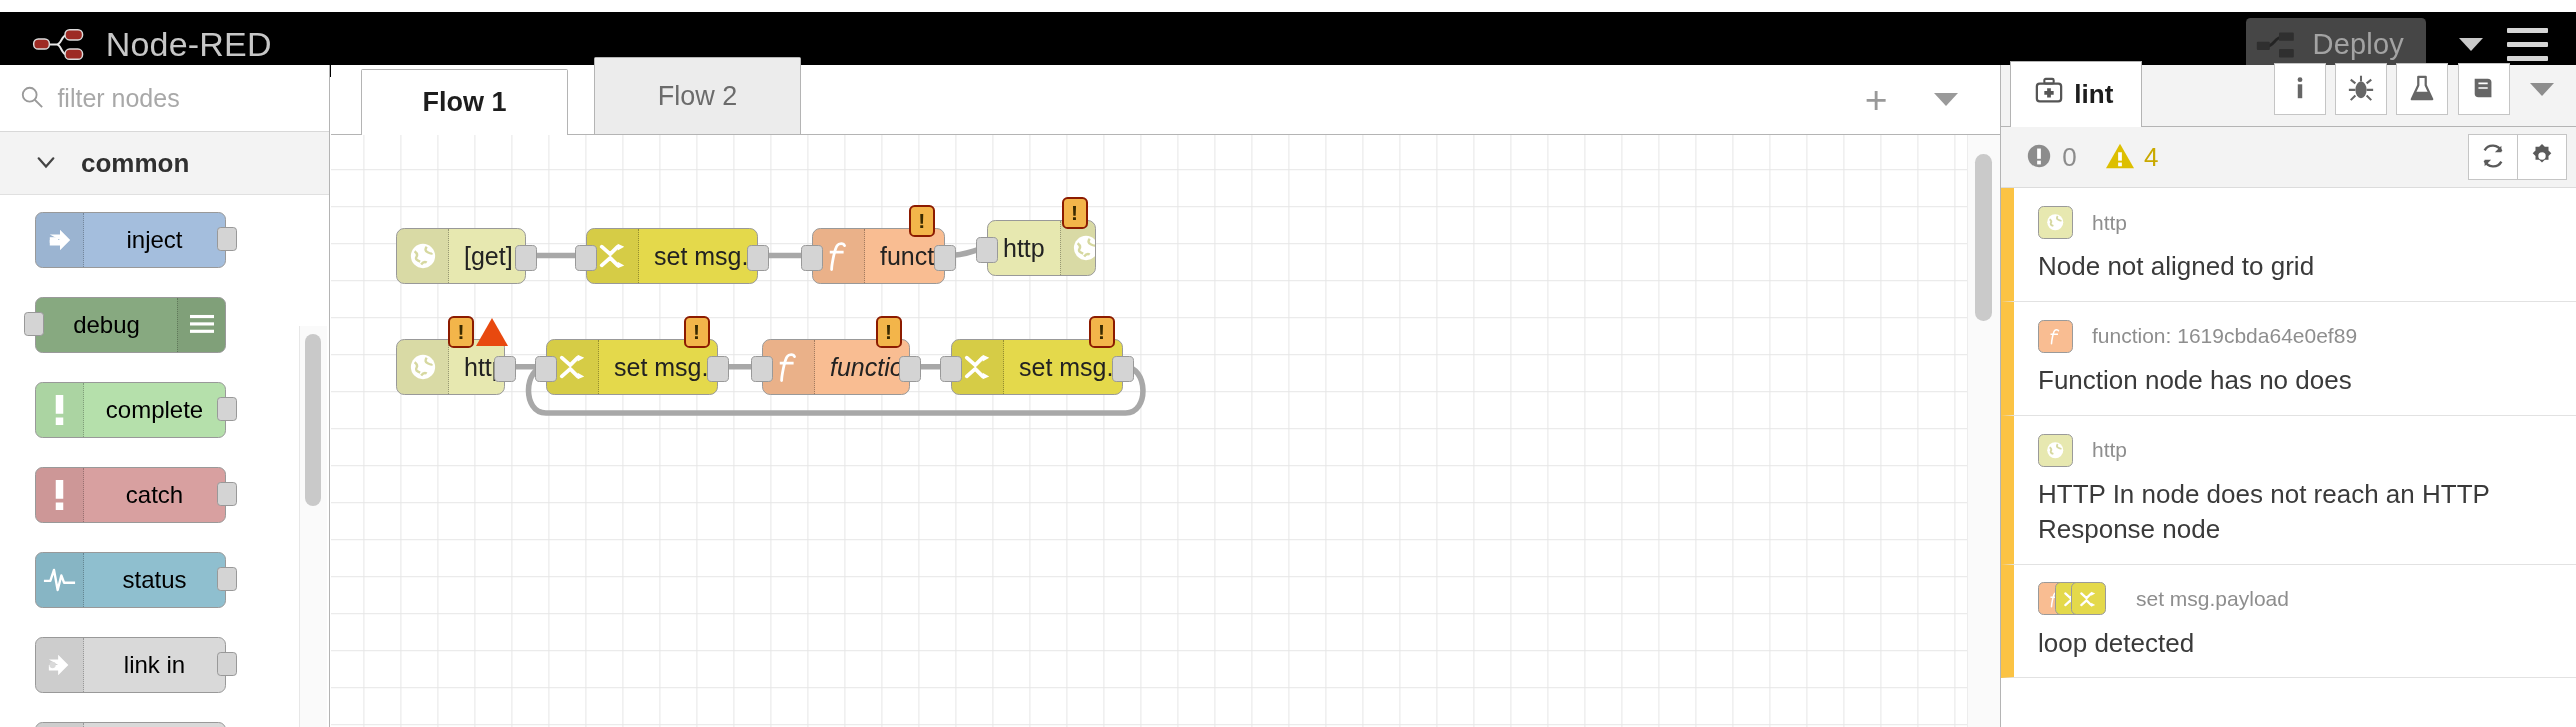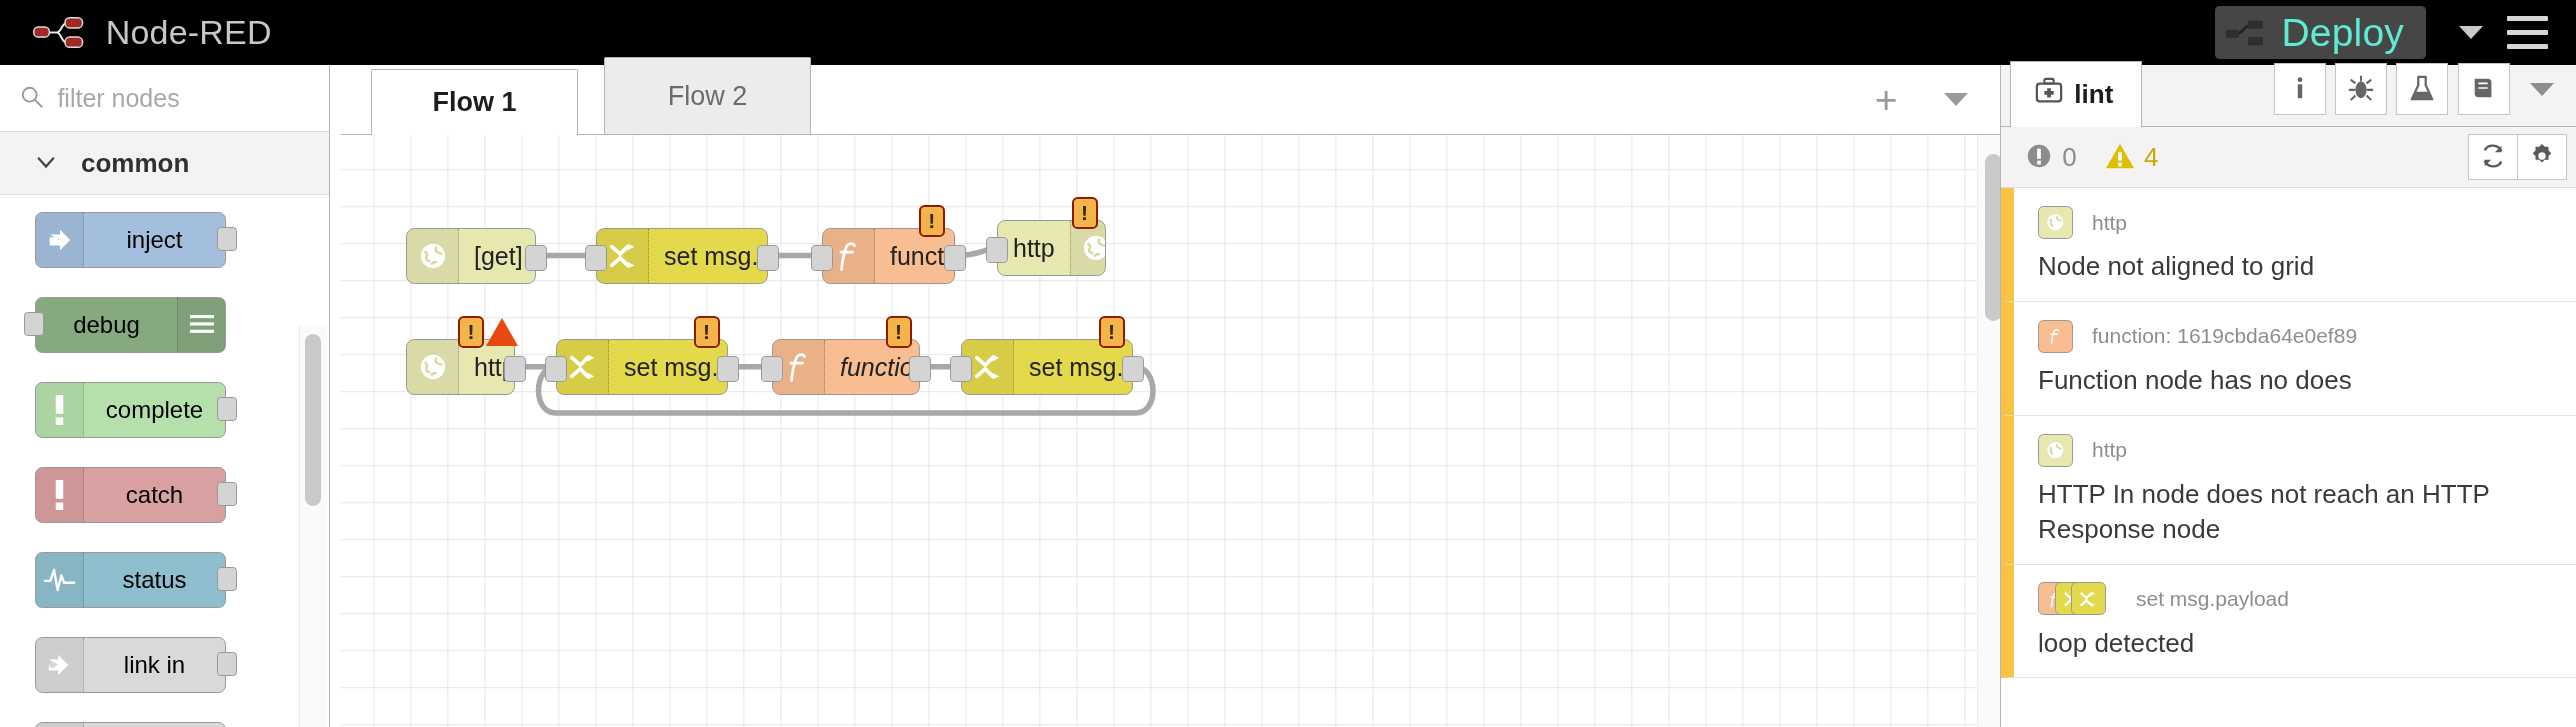--- a/index.html
+++ b/index.html
@@ -5,39 +5,39 @@
   * { box-sizing: border-box; margin: 0; padding: 0; }
   html, body {
     width: 2576px; height: 728px;
     font-family: "Liberation Sans", sans-serif;
     background: #fff; overflow: hidden;
   }
   .app { position: relative; width: 2576px; height: 728px; }
 
   
   .header {
-    position: absolute; left: 0; top: 0; width: 2576px; height: 65px;
+    position: absolute; left: 0; top: 12px; width: 2576px; height: 65px;
     background: #000; display: flex; align-items: center;
   }
   .brand { display: flex; align-items: center; margin-left: 30px; }
   .logo-svg { width: 59px; height: 39px; display: block; }
   .brand-title {
     color: #c7c7c7; font-size: 34px; letter-spacing: 0.2px; margin-left: 16.7px;
     font-weight: 400;
   }
   .header-right {
     margin-left: auto; display: flex; align-items: center; height: 65px;
   }
   .deploy-btn {
     display: flex; align-items: center; height: 53px; background: #464646;
     border-radius: 4.6px; padding: 0 0 0 9.3px; margin-right: 33px; cursor: default;
   }
   .deploy-icon { width: 48px; height: 37px; display: block; opacity: .85; }
   .deploy-label {
-    color: #5eead4; font-size: 39px; padding: 0 22px 0 9.3px; letter-spacing: 0.2px;
+    color: #a3a3a3; font-size: 29px; padding: 0 22px 0 9.3px; letter-spacing: 0.2px;
   }
   .deploy-caret {
     width: 0; height: 0; border-left: 12px solid transparent;
     border-right: 12px solid transparent; border-top: 13px solid #c9c9c9;
     margin-right: 24px;
   }
   .hamburger { margin-right: 28px; display: flex; flex-direction: column; gap: 8.3px; cursor: pointer; }
   .hamburger span { display:block; width: 41px; height: 5.6px; background: #d6d6d6; border-radius: 0.9px; }
 
   
@@ -79,21 +79,21 @@
   .pal-scroll {
     position: absolute; right: 8.3px; top: 139px; width: 15.7px; height: 172px;
     background: #c9c9c9; border-radius: 8.3px;
   }
   .pal-scroll-track {
     position: absolute; right: 1.9px; top: 131px; width: 28px; height: 531px; background: #fafafa;
     border-left: 0.9px solid #e7e7e7;
   }
 
   
-  .workspace { position: absolute; left: 341px; top: 65px; width: 1669px; height: 663px; background: #fff; }
+  .workspace { position: absolute; left: 331px; top: 65px; width: 1669px; height: 663px; background: #fff; }
   .tabbar {
     position: relative; height: 70px; background: #fff; display: flex; align-items: flex-end;
     border-bottom: 0.9px solid #b4b4b4;
   }
   .tab {
     height: 77px; min-width: 207px; display: flex; align-items: center; justify-content: center;
     border: 0.9px solid #b4b4b4; border-bottom: none; background: #ececec;
     font-size: 27px; color: #6b6b6b; margin-left: 26px; padding: 0 24px;
     border-top-left-radius: 1.9px; border-top-right-radius: 1.9px; cursor: pointer;
   }

